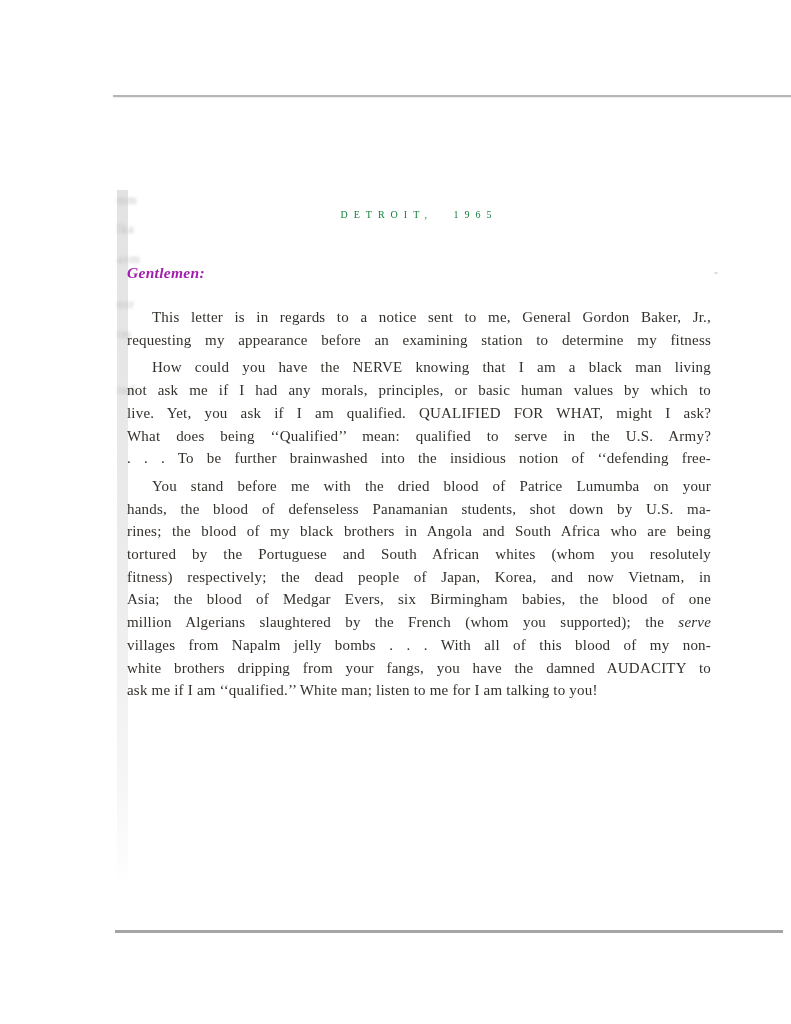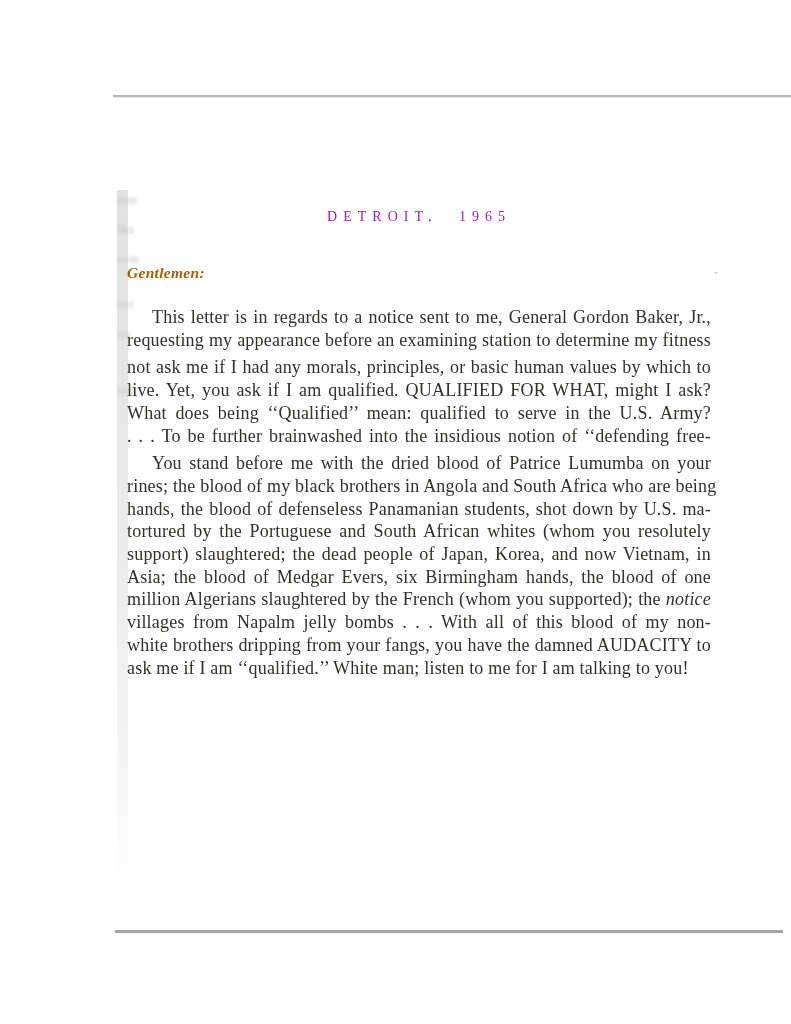--- a/index.html
+++ b/index.html
@@ -42,37 +42,37 @@
   .speck {
     position: absolute; left: 714px; top: 272px;
     width: 4px; height: 2px;
     background: #dcdcdc; border-radius: 50%;
   }
   
   .dateline {
     position: absolute; left: 127px; top: 209px;
     width: 584px;
     text-align: center;
-    font-size: 14px;
+    font-size: 10px;
     letter-spacing: 6px;
     word-spacing: 12px;
-    color: #a21caf;
+    color: #15803d;
   }
   .salutation {
     position: absolute; left: 127px; top: 264px;
     font-size: 15.5px;
     font-style: italic;
     font-weight: 600;
-    color: #a16207;
+    color: #a21caf;
     letter-spacing: 0.3px;
   }
   .letter-body {
     position: absolute; left: 127px; top: 306px;
     width: 584px;
-    font-size: 18px;
+    font-size: 15px;
     line-height: 22.7px;
     color: #332f2b;
     letter-spacing: 0.2px;
   }
   .para { margin: 0; }
   .para + .para { margin-top: 5px; }
   .line {
     text-align: justify;
     text-align-last: justify;
     white-space: nowrap;
@@ -104,33 +104,34 @@
   <div class="dateline">DETROIT, 1965</div>
 
   <div class="salutation">Gentlemen:</div>
 
   <div class="letter-body">
       <div class="para">
         <div class="line first"><span>This letter is in regards to a notice sent to me, General Gordon Baker, Jr.,</span></div>
         <div class="line"><span>requesting my appearance before an examining station to determine my fitness</span></div>
       </div>
       <div class="para">
+        <div class="line first"><span>How could you have the NERVE knowing that I am a black man living</span></div>
         <div class="line"><span>not ask me if I had any morals, principles, or basic human values by which to</span></div>
         <div class="line"><span>live. Yet, you ask if I am qualified. QUALIFIED FOR WHAT, might I ask?</span></div>
         <div class="line"><span>What does being ‘‘Qualified’’ mean: qualified to serve in the U.S. Army?</span></div>
         <div class="line"><span>. . . To be further brainwashed into the insidious notion of ‘‘defending free-</span></div>
       </div>
       <div class="para">
         <div class="line first"><span>You stand before me with the dried blood of Patrice Lumumba on your</span></div>
+        <div class="line"><span>hands, the blood of defenseless Panamanian students, shot down by U.S. ma-</span></div>
         <div class="line"><span>rines; the blood of my black brothers in Angola and South Africa who are being</span></div>
-        <div class="line"><span>hands, the blood of defenseless Panamanian students, shot down by U.S. ma-</span></div>
         <div class="line"><span>tortured by the Portuguese and South African whites (whom you resolutely</span></div>
-        <div class="line"><span>support) slaughtered; the dead people of Japan, Korea, and now Vietnam, in</span></div>
-        <div class="line"><span>Asia; the blood of Medgar Evers, six Birmingham hands, the blood of one</span></div>
-        <div class="line"><span>million Algerians slaughtered by the French (whom you supported); the </span><span class="it">notice</span></div>
+        <div class="line"><span>fitness) respectively; the dead people of Japan, Korea, and now Vietnam, in</span></div>
+        <div class="line"><span>Asia; the blood of Medgar Evers, six Birmingham babies, the blood of one</span></div>
+        <div class="line"><span>million Algerians slaughtered by the French (whom you supported); the </span><span class="it">serve</span></div>
         <div class="line"><span>villages from Napalm jelly bombs . . . With all of this blood of my non-</span></div>
         <div class="line"><span>white brothers dripping from your fangs, you have the damned AUDACITY to</span></div>
         <div class="line last"><span>ask me if I am ‘‘qualified.’’ White man; listen to me for I am talking to you!</span></div>
       </div>
     </div>
 
   <div class="rule-bottom"></div>
 
 </div>
 

